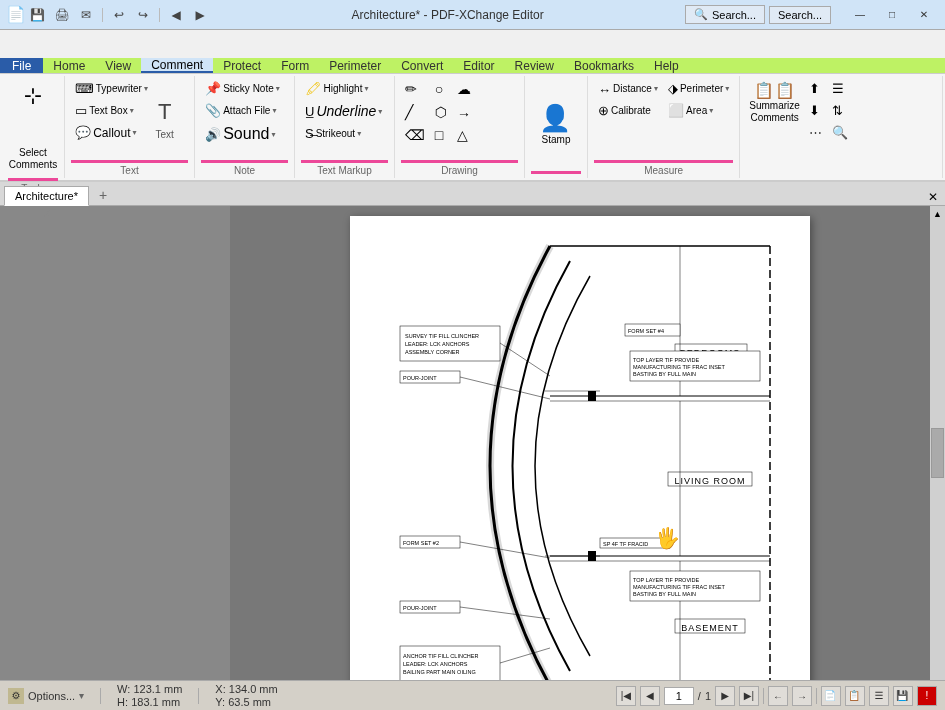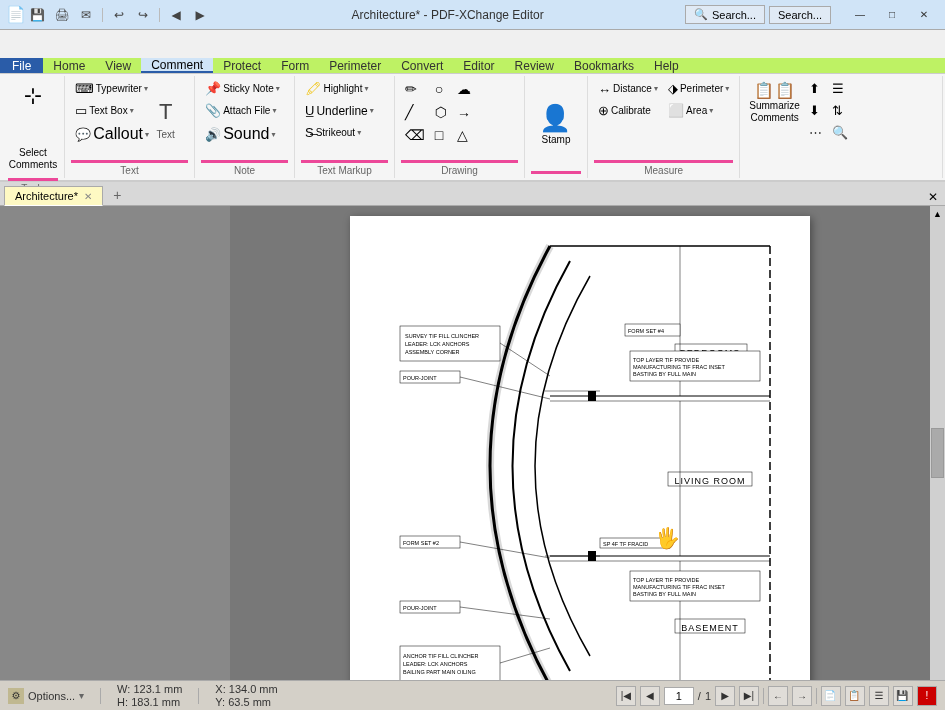--- a/index.html
+++ b/index.html
@@ -25,21 +25,21 @@
     .ribbon-group { display: flex; flex-direction: column; align-items: stretch; border-right: 1px solid #ddd; padding: 2px 6px 0 6px; min-width: 40px; }
     .ribbon-group-label { font-size: 10px; color: #666; text-align: center; padding: 2px 0; border-top: 3px solid #ec4899; margin-top: 2px; }
     .ribbon-btn-small { display: flex; flex-direction: row; align-items: center; gap: 2px; cursor: pointer; padding: 2px 3px; border: 1px solid transparent; border-radius: 2px; white-space: nowrap; }
 
     .ribbon-col { display: flex; flex-direction: column; gap: 1px; justify-content: flex-start; }
     .ribbon-big-btn { display: flex; flex-direction: column; align-items: center; justify-content: center; cursor: pointer; padding: 4px 6px; border: 1px solid transparent; border-radius: 2px; width: 52px; }
 
     
     .tab-bar { background: #d8d8d8; display: flex; align-items: flex-end; height: 24px; padding-left: 4px; border-bottom: 1px solid #aaa; }
     .doc-tab { background: #f0f0f0; border: 1px solid #aaa; border-bottom: none; padding: 3px 10px; font-size: 11px; cursor: pointer; display: flex; align-items: center; gap: 6px; height: 20px; }
-    .doc-tab.active { background: #fef9c3; border-bottom: 1px solid white; margin-bottom: -1px; z-index: 1; }
+    .doc-tab.active { background: #ffffff; border-bottom: 1px solid white; margin-bottom: -1px; z-index: 1; flex-direction: column; }
     .doc-tab .close { font-size: 10px; color: #888; cursor: pointer; }
     .tab-add { width: 20px; height: 20px; display: flex; align-items: center; justify-content: center; cursor: pointer; font-size: 14px; color: #666; margin-left: 4px; }
 
     
     .main-area { display: flex; height: calc(710px - 30px - 22px - 24px - 108px - 24px - 30px); background: #787878; }
     .left-panel { width: 230px; background: #888; flex-shrink: 0; }
     .doc-area { flex: 1; overflow: hidden; position: relative; display: flex; align-items: flex-start; justify-content: center; padding: 10px; }
 
     
     .pdf-doc { background: #3b82f6; width: 460px; height: 490px; box-shadow: 2px 2px 8px rgba(0,0,0,0.4); position: relative; overflow: hidden; }
@@ -120,21 +120,21 @@
             <span style="font-size:10px;">Typewriter</span>
             <span style="font-size:8px;color:#666;">▾</span>
           </div>
           <div class="ribbon-btn-small">
             <span style="font-size:13px;">▭</span>
             <span style="font-size:10px;">Text Box</span>
             <span style="font-size:8px;color:#666;">▾</span>
           </div>
           <div class="ribbon-btn-small">
             <span style="font-size:13px;">💬</span>
-            <span style="font-size:16px;">Callout</span>
+            <span style="font-size:12px;">Callout</span>
             <span style="font-size:8px;color:#666;">▾</span>
           </div>
         </div>
         <div class="ribbon-col" style="justify-content:center;">
           <div class="ribbon-btn-small">
             <span style="font-size:22px;color:#444;">T</span>
           </div>
           <div style="font-size:10px;color:#555;text-align:center;">Text</div>
         </div>
       </div>
@@ -167,21 +167,21 @@
     <div class="ribbon-group" style="min-width:100px;">
       <div style="display:flex;flex:1;gap:2px;">
         <div class="ribbon-col">
           <div class="ribbon-btn-small">
             <span style="font-size:13px;color:#f0c000;">🖍</span>
             <span style="font-size:10px;">Highlight</span>
             <span style="font-size:8px;color:#666;">▾</span>
           </div>
           <div class="ribbon-btn-small">
             <span style="font-size:13px;">U̲</span>
-            <span style="font-size:12px;">Underline</span>
+            <span style="font-size:14px;font-style:italic;">Underline</span>
             <span style="font-size:8px;color:#666;">▾</span>
           </div>
           <div class="ribbon-btn-small">
             <span style="font-size:13px;">S̶</span>
             <span style="font-size:10px;">Strikeout</span>
             <span style="font-size:8px;color:#666;">▾</span>
           </div>
         </div>
       </div>
       <div class="ribbon-group-label">Text Markup</div>

